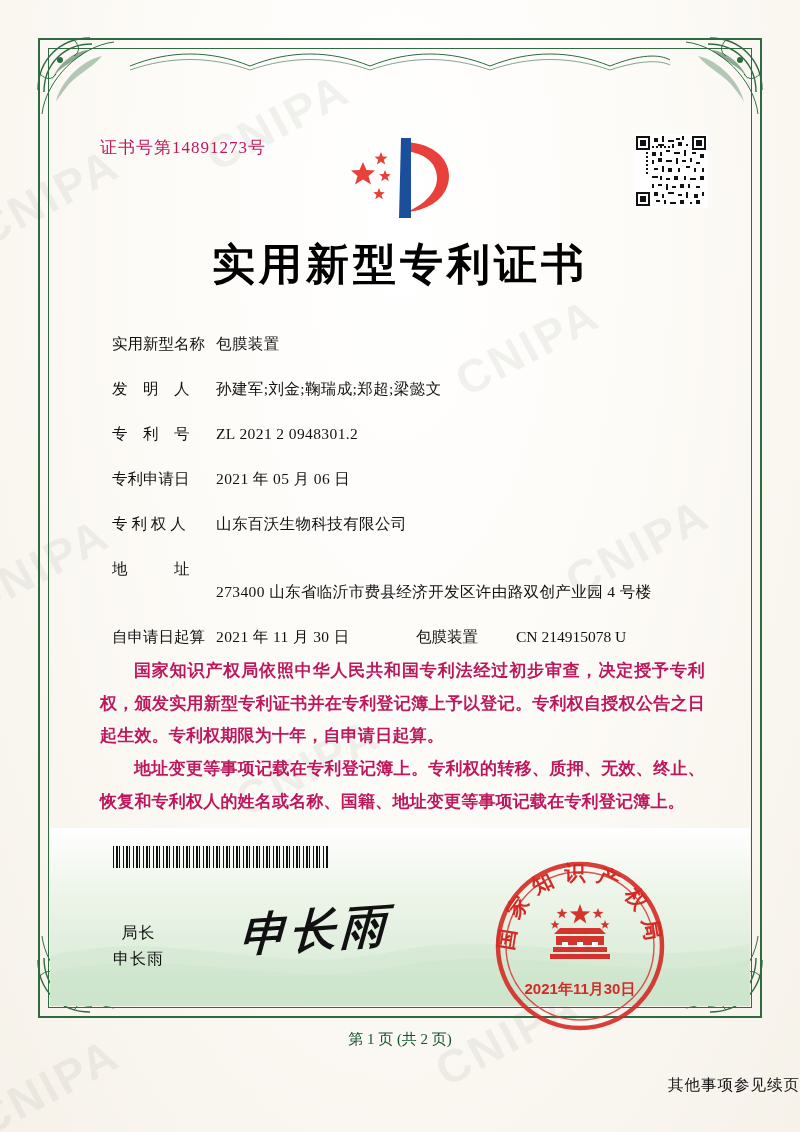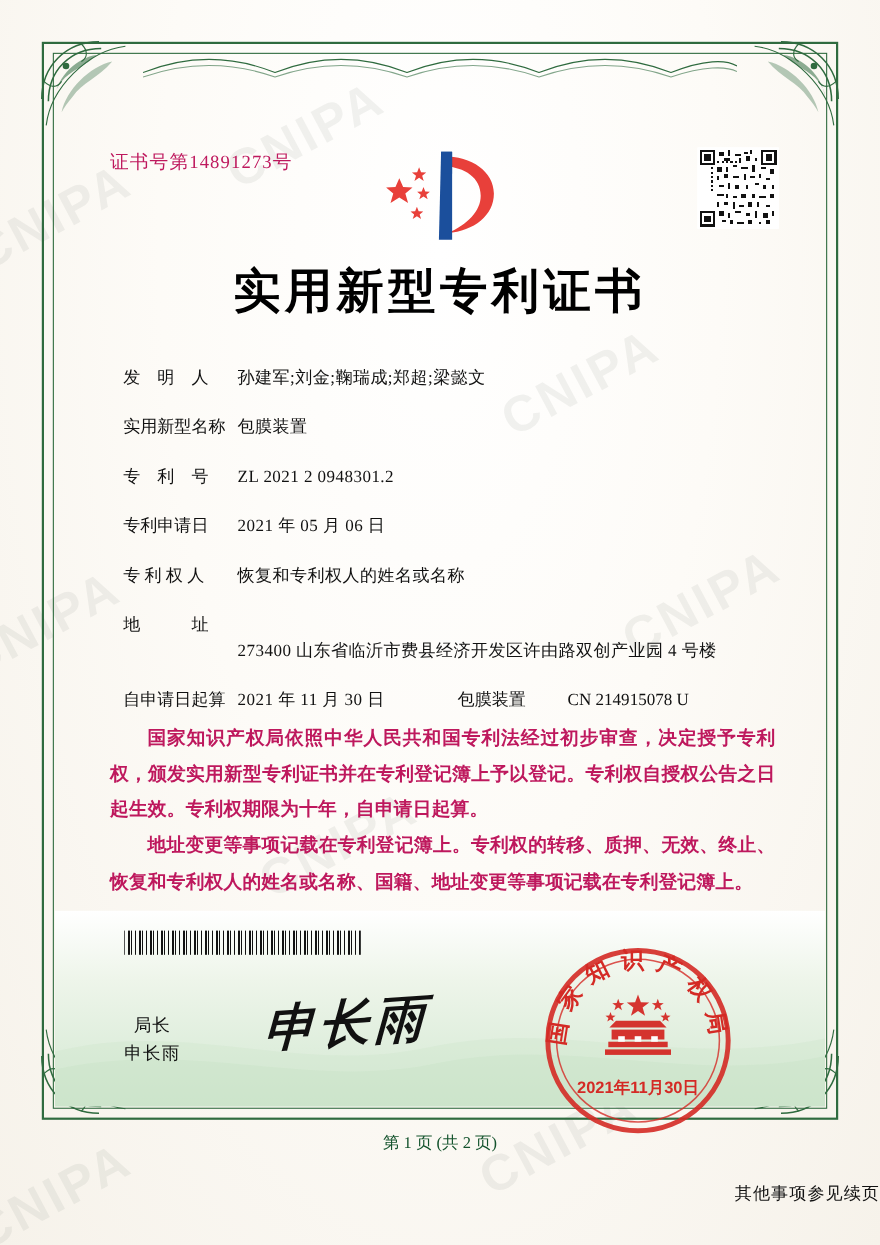--- a/index.html
+++ b/index.html
@@ -429,42 +429,42 @@
       <rect x="31" y="33" width="2" height="2"></rect>
     </g>
   </svg>
 </div>
 
 <div class="title">实用新型专利证书</div>
 
 <div class="fields">
 
   <div class="field-row">
+    <div class="field-label">实用新型名称</div>
+    <div class="field-value">包膜装置</div>
+  </div>
+
+  <div class="field-row">
     <div class="field-label">发　明　人</div>
     <div class="field-value">孙建军;刘金;鞠瑞成;郑超;梁懿文</div>
-  </div>
-
-  <div class="field-row">
-    <div class="field-label">实用新型名称</div>
-    <div class="field-value">包膜装置</div>
   </div>
 
   <div class="field-row">
     <div class="field-label">专　利　号</div>
     <div class="field-value">ZL 2021 2 0948301.2</div>
   </div>
 
   <div class="field-row">
     <div class="field-label">专利申请日</div>
     <div class="field-value">2021 年 05 月 06 日</div>
   </div>
 
   <div class="field-row">
     <div class="field-label">专 利 权 人</div>
-    <div class="field-value">恢复和专利权人的姓名或名称</div>
+    <div class="field-value">山东百沃生物科技有限公司</div>
   </div>
 
   <div class="field-row">
     <div class="field-label">地　　　址</div>
     <div class="field-value addr-value">273400 山东省临沂市费县经济开发区许由路双创产业园 4 号楼</div>
   </div>
 
   <div class="field-row two-col">
     <div class="field-label">自申请日起算</div>
     <div class="field-value">2021 年 11 月 30 日</div>

